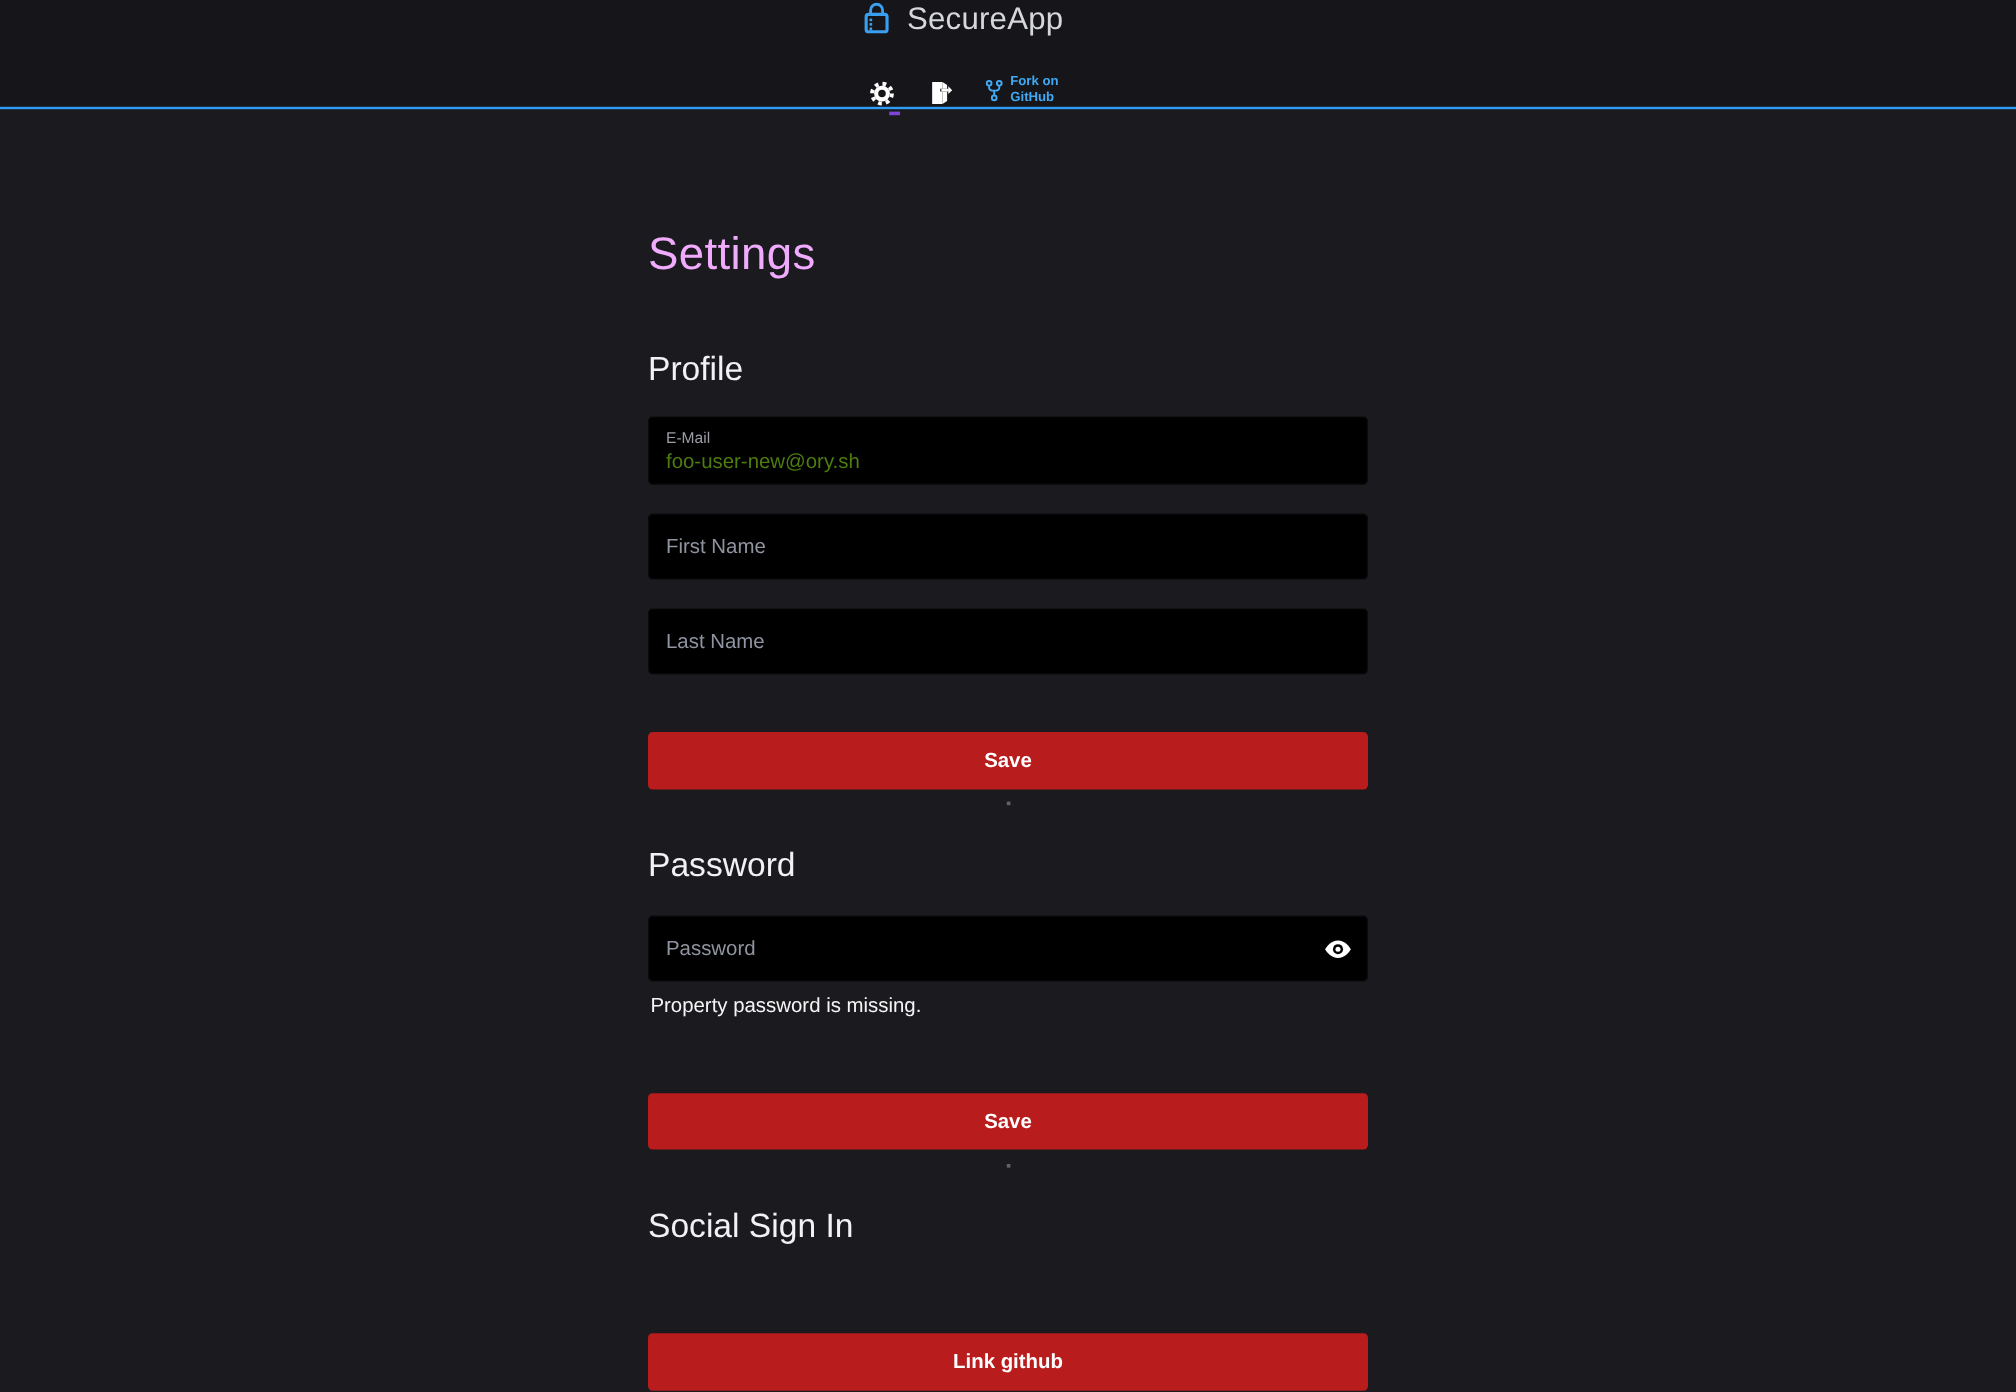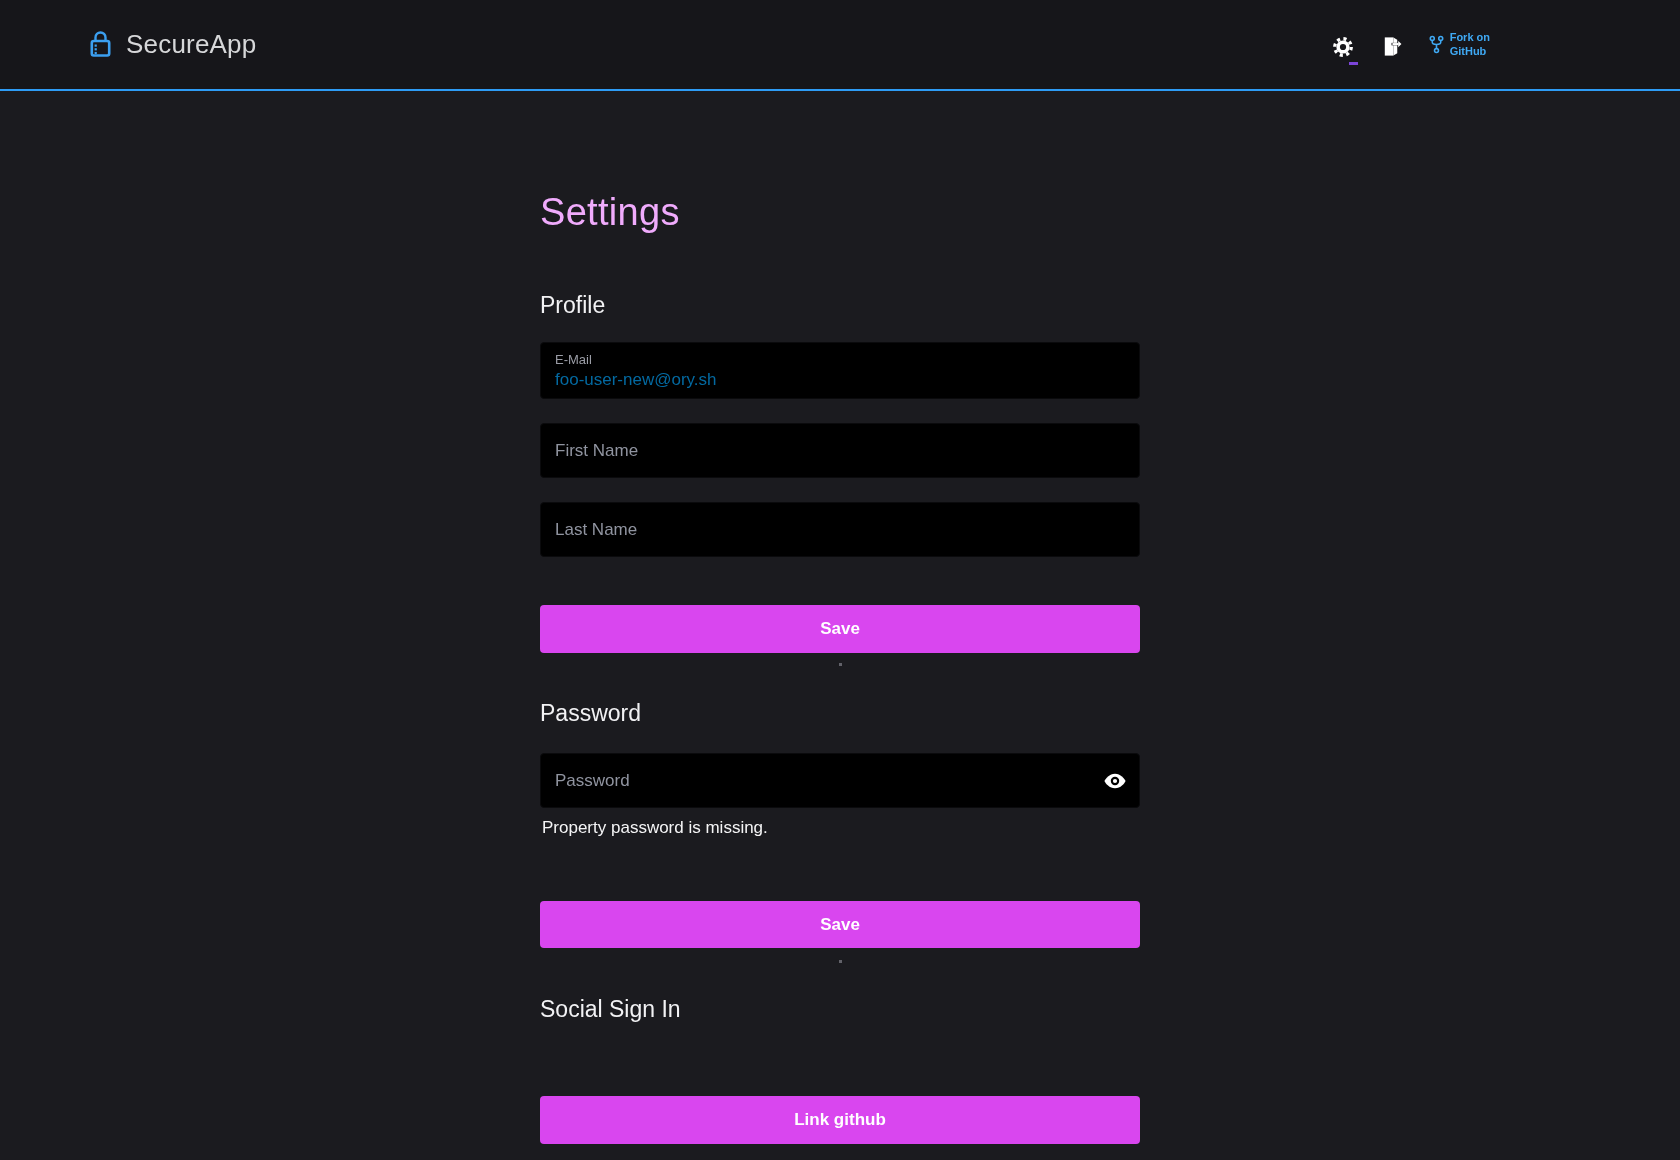--- a/index.html
+++ b/index.html
@@ -10,67 +10,68 @@
     font-family: "Liberation Sans", sans-serif;
     overflow: hidden;
   }
 
   
   .navbar {
     height: 91px;
     background: #16161a;
     border-bottom: 2px solid #2e9cf5;
     display: flex; align-items: center; justify-content: space-between;
-    padding: 0 190px 0 90px;
+    padding: 0 190px 0 116px;
+    flex-direction: column;
   }
   .brand { display: flex; align-items: center; gap: 15px; cursor: pointer; }
   .brand-name { color: #d6d7d9; font-size: 26px; letter-spacing: 0.2px; }
   .nav-actions { display: flex; align-items: flex-end; gap: 26px; }
   .icon-btn { background: none; border: none; padding: 0; cursor: pointer; display: flex; align-items: center; }
   .gear-wrap { position: relative; }
   .gear-dash { position: absolute; right: -4px; bottom: -7px; width: 9px; height: 3px; background: #7c45d8; }
   .fork-link {
     display: flex; align-items: center; gap: 6px;
     color: #3fa9f4; font-size: 11px; font-weight: 700; line-height: 1.25;
     text-decoration: none; cursor: pointer;
   }
 
   
   .content { width: 600px; margin: 0 auto; padding-top: 100px; }
   .page-title { font-size: 38px; font-weight: 300; color: #f0abfc; margin: 0 0 58px 0; letter-spacing: 0.3px; }
-  .section-heading { font-size: 23px; font-weight: 400; color: #f2f2f4; margin: 0 0 23px 0; }
+  .section-heading { font-size: 28px; font-weight: 400; color: #f2f2f4; margin: 0 0 23px 0; }
 
   
   .field {
     background: #000; border-radius: 4px;
     min-height: 55px;
     display: flex; flex-direction: column; justify-content: center;
     padding: 8px 14px; margin-bottom: 24px;
     position: relative;
     border: 1px solid #0a0a0c;
   }
   .field-label { color: #9b9da6; font-size: 13px; margin-bottom: 3px; }
   .field input {
     background: transparent; border: none; outline: none;
-    color: #0369a1; font-size: 17px; font-family: inherit;
+    color: #4d7c0f; font-size: 17px; font-family: inherit;
     padding: 0; width: 100%;
   }
   .field input::placeholder { color: #9094a0; opacity: 1; }
   .field.has-value { height: 57px; }
   .field.single { height: 55px; }
   .eye-btn {
     position: absolute; right: 13px; top: 50%; transform: translateY(-50%);
     background: none; border: none; padding: 0; cursor: pointer;
     display: flex; align-items: center;
   }
 
   
   .save-btn {
     display: block; width: 100%; height: 48px;
-    background: #d946ef; border: none; border-radius: 4px;
+    background: #b91c1c; border: none; border-radius: 4px;
     color: #ffffff; font-size: 17px; font-weight: 700; font-family: inherit;
     cursor: pointer;
   }
   .dot { width: 3px; height: 3px; background: #626269; margin: 10px auto 0 auto; }
 
   .profile-save { margin-top: 48px; }
   .password-heading { margin-top: 34px; margin-bottom: 26px; }
   .error-text { color: #f5f5f6; font-size: 17px; margin: 10px 0 0 2px; }
   .password-save { margin-top: 63px; height: 47px; }
   .password-dot { margin-top: 12px; }

